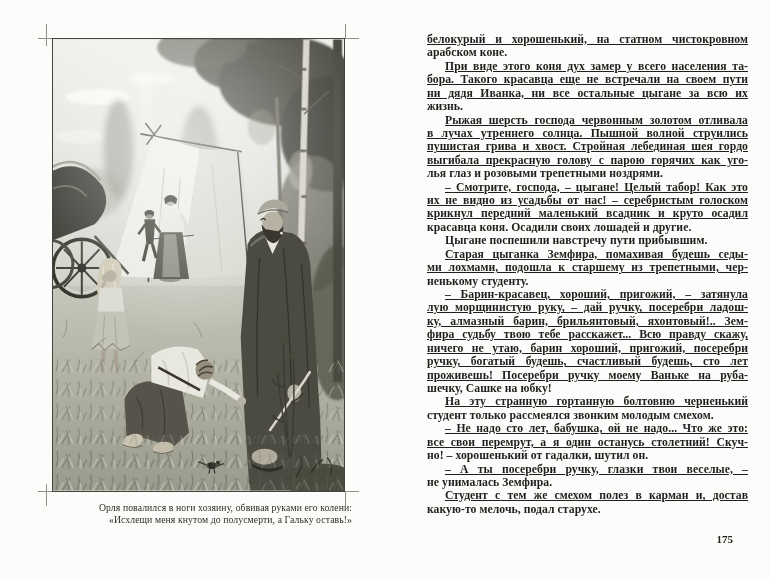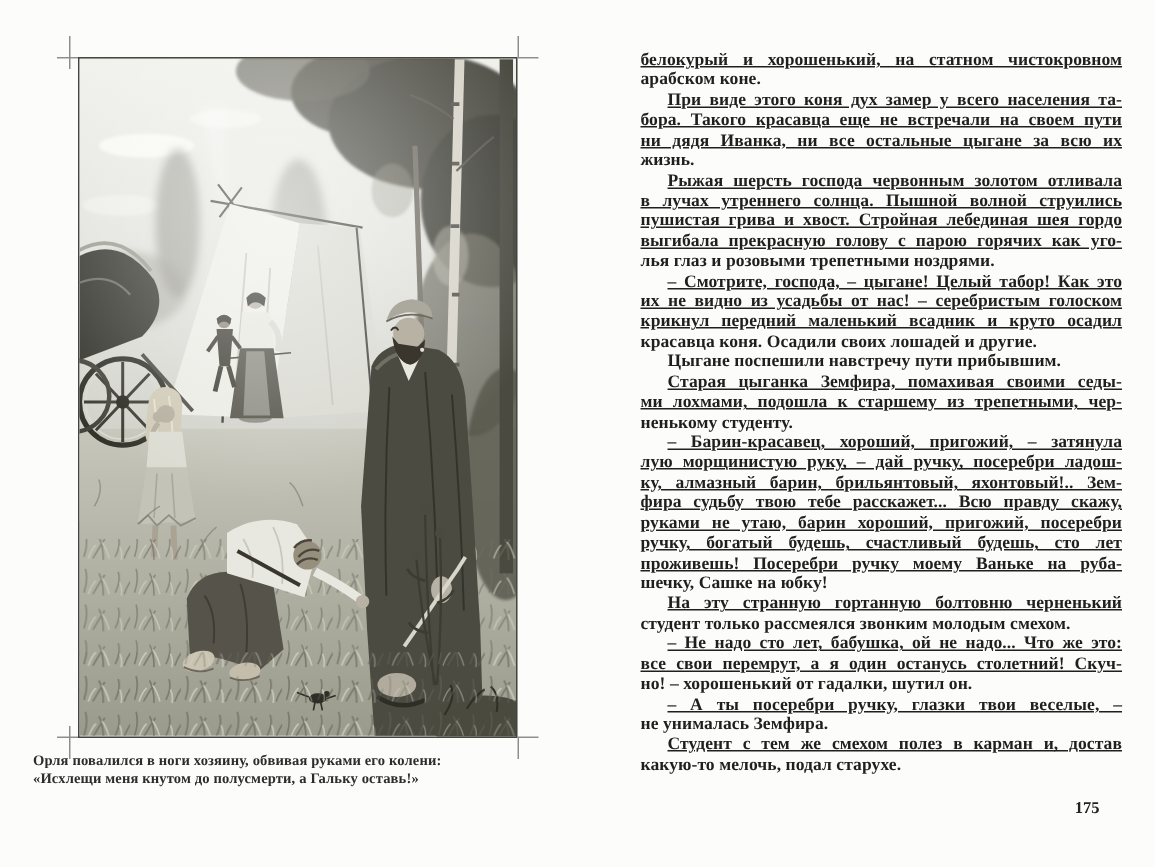--- a/index.html
+++ b/index.html
@@ -20,22 +20,22 @@
   .cm-tl-h { left:-15px; top:-1px; width:14px; height:1px; }
   .cm-tl-v { left:-7px;  top:-15px; width:1px; height:22px; }
   .cm-tr-h { right:-15px; top:-1px; width:14px; height:1px; }
   .cm-tr-v { right:-2px;  top:-15px; width:1px; height:14px; }
   .cm-bl-h { left:-15px; bottom:-1px; width:14px; height:1px; }
   .cm-bl-v { left:-7px;  bottom:-15px; width:1px; height:22px; }
   .cm-br-h { right:-15px; bottom:-1px; width:14px; height:1px; }
   .cm-br-v { right:-2px;  bottom:-15px; width:1px; height:14px; }
   .caption {
     position:absolute; left:22px; top:502px; width:330px;
-    text-align:left; font-size:9.7px; line-height:11.6px;
-    font-weight:bold; color:#2c2c29; letter-spacing:.1px;
+    text-align:right; font-size:9.7px; line-height:11.6px;
+    font-weight:normal; color:#2c2c29; letter-spacing:.1px;
   }
   
   .bodytext {
     position:absolute; left:427px; top:33px; width:321px;
     font-size:11.7px; line-height:13.42px; font-weight:bold;
     color:#1f1f1d; letter-spacing:.05px;
   }
   .tline { text-align:left; }
   .tline.just { text-align:justify; text-align-last:justify;text-decoration:underline; }
   .tline.ind { text-indent:18px; }
@@ -264,28 +264,28 @@
     <div class="tline ind just">Рыжая шерсть господа червонным золотом отливала</div>
     <div class="tline just">в лучах утреннего солнца. Пышной волной струились</div>
     <div class="tline just">пушистая грива и хвост. Стройная лебединая шея гордо</div>
     <div class="tline just">выгибала прекрасную голову с парою горячих как уго-</div>
     <div class="tline">лья глаз и розовыми трепетными ноздрями.</div>
     <div class="tline ind just">– Смотрите, господа, – цыгане! Целый табор! Как это</div>
     <div class="tline just">их не видно из усадьбы от нас! – серебристым голоском</div>
     <div class="tline just">крикнул передний маленький всадник и круто осадил</div>
     <div class="tline">красавца коня. Осадили своих лошадей и другие.</div>
     <div class="tline ind">Цыгане поспешили навстречу пути прибывшим.</div>
-    <div class="tline ind just">Старая цыганка Земфира, помахивая своими седы-</div>
+    <div class="tline ind just">Старая цыганка Земфира, помахивая будешь седы-</div>
     <div class="tline just">ми лохмами, подошла к старшему из трепетными, чер-</div>
     <div class="tline">ненькому студенту.</div>
     <div class="tline ind just">– Барин-красавец, хороший, пригожий, – затянула</div>
     <div class="tline just">лую морщинистую руку, – дай ручку, посеребри ладош-</div>
     <div class="tline just">ку, алмазный барин, брильянтовый, яхонтовый!.. Зем-</div>
     <div class="tline just">фира судьбу твою тебе расскажет... Всю правду скажу,</div>
-    <div class="tline just">руками не утаю, барин хороший, пригожий, посеребри</div>
+    <div class="tline just">ничего не утаю, барин хороший, пригожий, посеребри</div>
     <div class="tline just">ручку, богатый будешь, счастливый будешь, сто лет</div>
     <div class="tline just">проживешь! Посеребри ручку моему Ваньке на руба-</div>
     <div class="tline">шечку, Сашке на юбку!</div>
     <div class="tline ind just">На эту странную гортанную болтовню черненький</div>
     <div class="tline">студент только рассмеялся звонким молодым смехом.</div>
     <div class="tline ind just">– Не надо сто лет, бабушка, ой не надо... Что же это:</div>
     <div class="tline just">все свои перемрут, а я один останусь столетний! Скуч-</div>
     <div class="tline">но! – хорошенький от гадалки, шутил он.</div>
     <div class="tline ind just">– А ты посеребри ручку, глазки твои веселые, –</div>
     <div class="tline">не унималась Земфира.</div>

